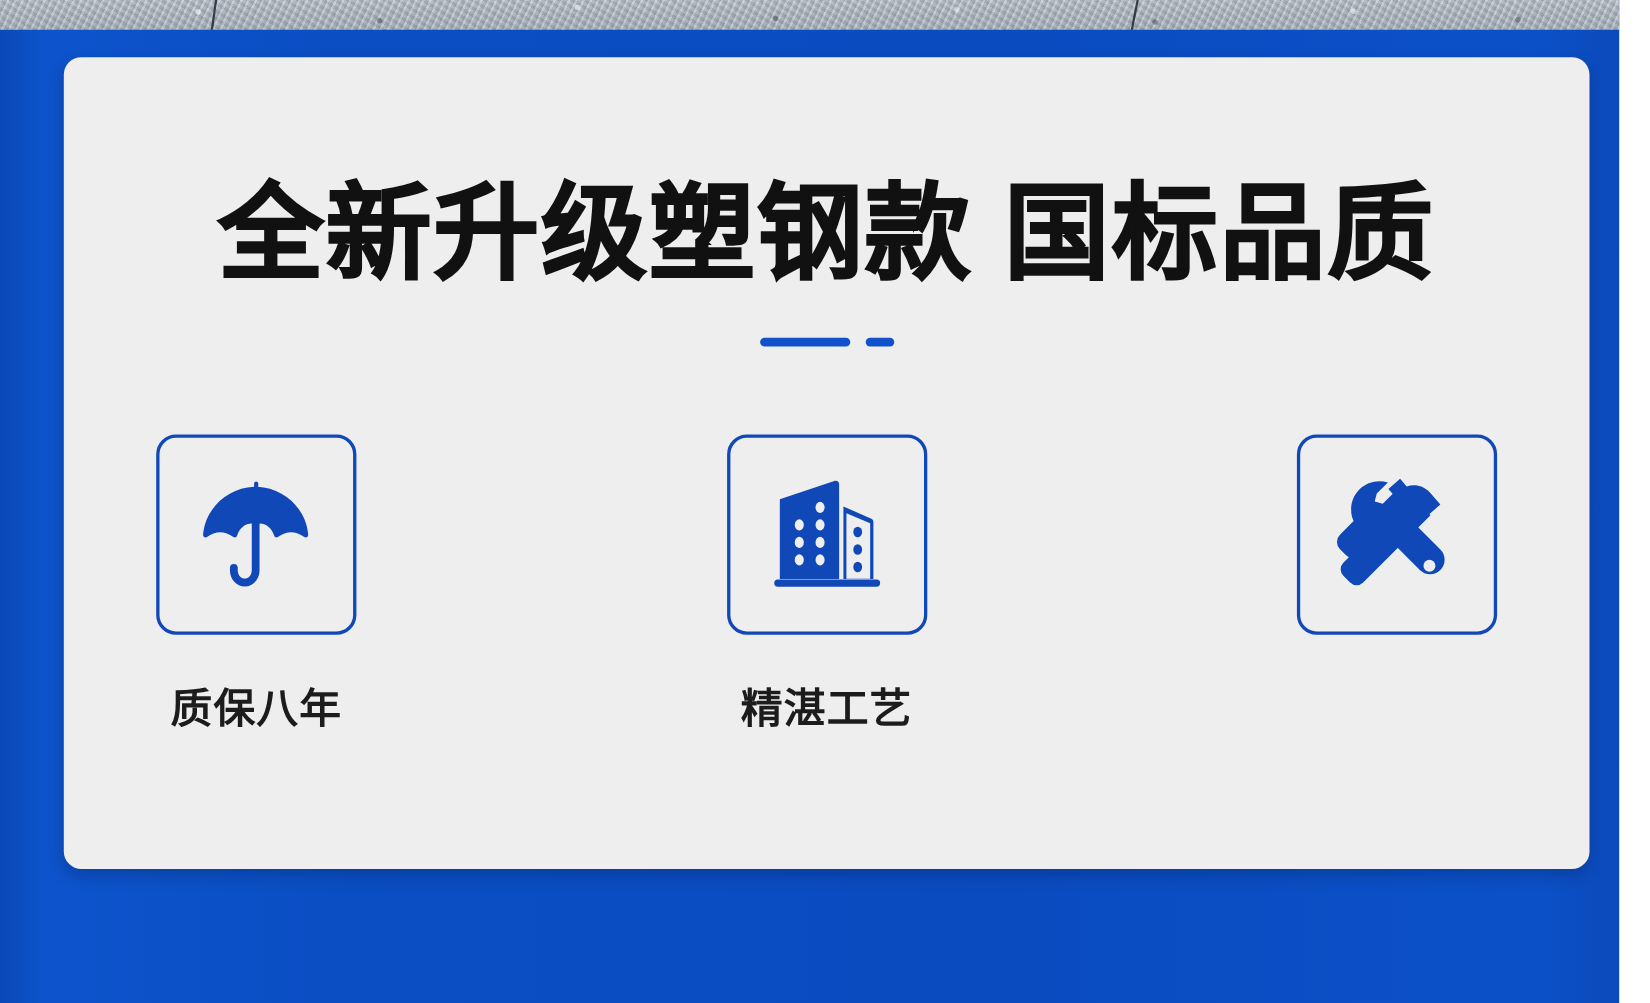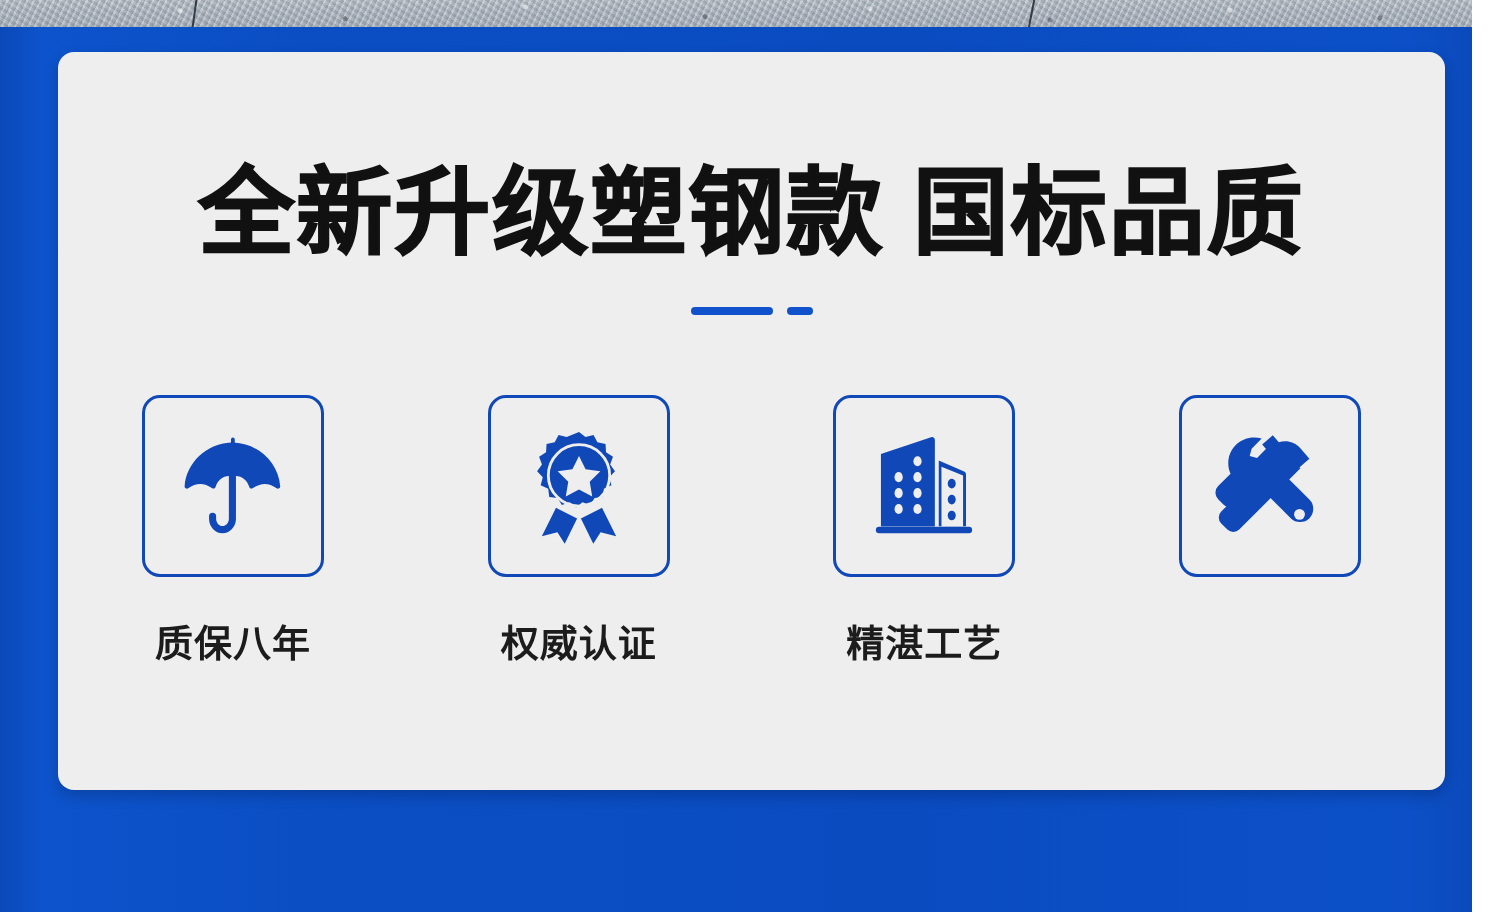--- a/index.html
+++ b/index.html
@@ -189,31 +189,20 @@
 
       <div class="feature">
         <div class="icon-box">
           <svg viewBox="0 0 100 100">
             <path fill="#1048b8" d="M51.5 13.2v-2.6a1.6 1.6 0 0 0-3.2 0v2.6C27.2 14.2 10.5 30.4 9 50.2c-.1 1.6 1.7 2.6 3 1.7 3.4-2.4 6.8-3.7 10.2-3.7 3.4 0 6.8 1.3 10.2 3.7 1 .7 2.4.2 2.8-1 1.9-6 6.2-9.4 11.3-9.4v36.2c0 3.4-2.4 6.2-5.4 6.2-3 0-5.4-2.8-5.4-6.2v-2.1a3 3 0 0 0-6 0v2.1c0 6.8 5.1 12.3 11.4 12.3 6.3 0 11.4-5.5 11.4-12.3V41.5c5.1 0 9.4 3.4 11.3 9.4.4 1.2 1.8 1.7 2.8 1 3.4-2.4 6.8-3.7 10.2-3.7 3.4 0 6.8 1.3 10.2 3.7 1.3.9 3.1-.1 3-1.7-1.5-19.8-18.2-36-39.3-37z"></path>
           </svg>
         </div>
         <div class="feature-label">质保八年</div>
       </div>
 
-      <div class="feature">
-        <div class="icon-box">
-          <svg viewBox="0 0 100 100">
-            <path fill="#1048b8" d="M30.5 68.5 18.5 92.5l13.2-3.2 6.2 9.6 10.5-21.3zM69.5 68.5 81.5 92.5l-13.2-3.2-6.2 9.6-10.5-21.3z"></path>
-            <path fill="#1048b8" d="M50 4.2l5.5 4.2 6.8-1.6 3.3 6.2 6.9 1.4.4 7 5.9 3.8-2.4 6.6 4.1 5.7-4.8 5.1 1.8 6.8-6.4 2.9-.9 7-7 .8-3.7 6-6.6-2.3-5.4 4.5-5.4-4.5-6.6 2.3-3.7-6-7-.8-.9-7-6.4-2.9 1.8-6.8-4.8-5.1 4.1-5.7-2.4-6.6 5.9-3.8.4-7 6.9-1.4 3.3-6.2 6.8 1.6z"></path>
-            <circle cx="50" cy="41" r="26" fill="none" stroke="#eeeeee" stroke-width="2.4"></circle>
-            <path fill="#eeeeee" d="M50 24.5l5.6 11.3 12.5 1.8-9 8.8 2.1 12.4L50 52.9l-11.2 5.9 2.1-12.4-9-8.8 12.5-1.8z"></path>
-          </svg>
-        </div>
-        <div class="feature-label">权威认证</div>
-      </div>
 
       <div class="feature">
         <div class="icon-box">
           <svg viewBox="0 0 100 100">
             <path fill="#1048b8" d="M12 84.5h76a2.8 2.8 0 0 1 0 5.6H12a2.8 2.8 0 0 1 0-5.6z"></path>
             <path fill="#1048b8" d="M13.5 22.8 56 8.6c1.6-.5 3.2.7 3.2 2.4v73.3H13.5z"></path>
             <path fill="#1048b8" d="M62.5 28.3 84 37.8c1 .4 1.6 1.4 1.6 2.5v43.9H62.5z"></path>
             <path fill="#eeeeee" d="M64.8 33.6v50.5h18.3V41.2z"></path>
             <g fill="#eeeeee">
               <ellipse cx="28.5" cy="42.5" rx="3.5" ry="4.3"></ellipse>

